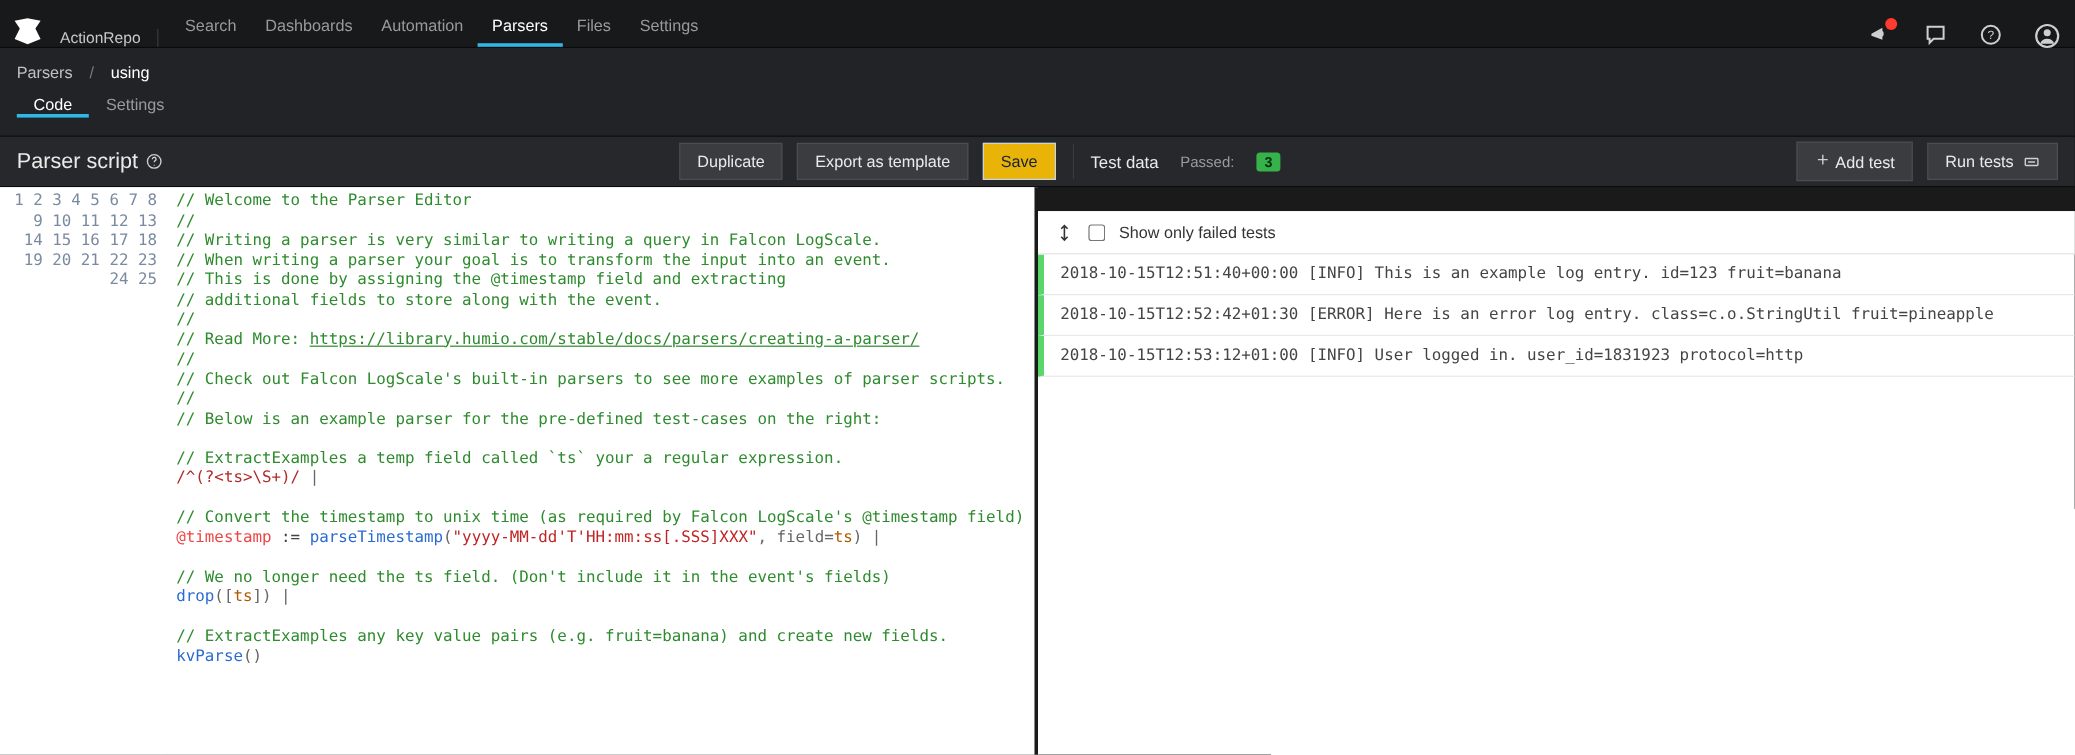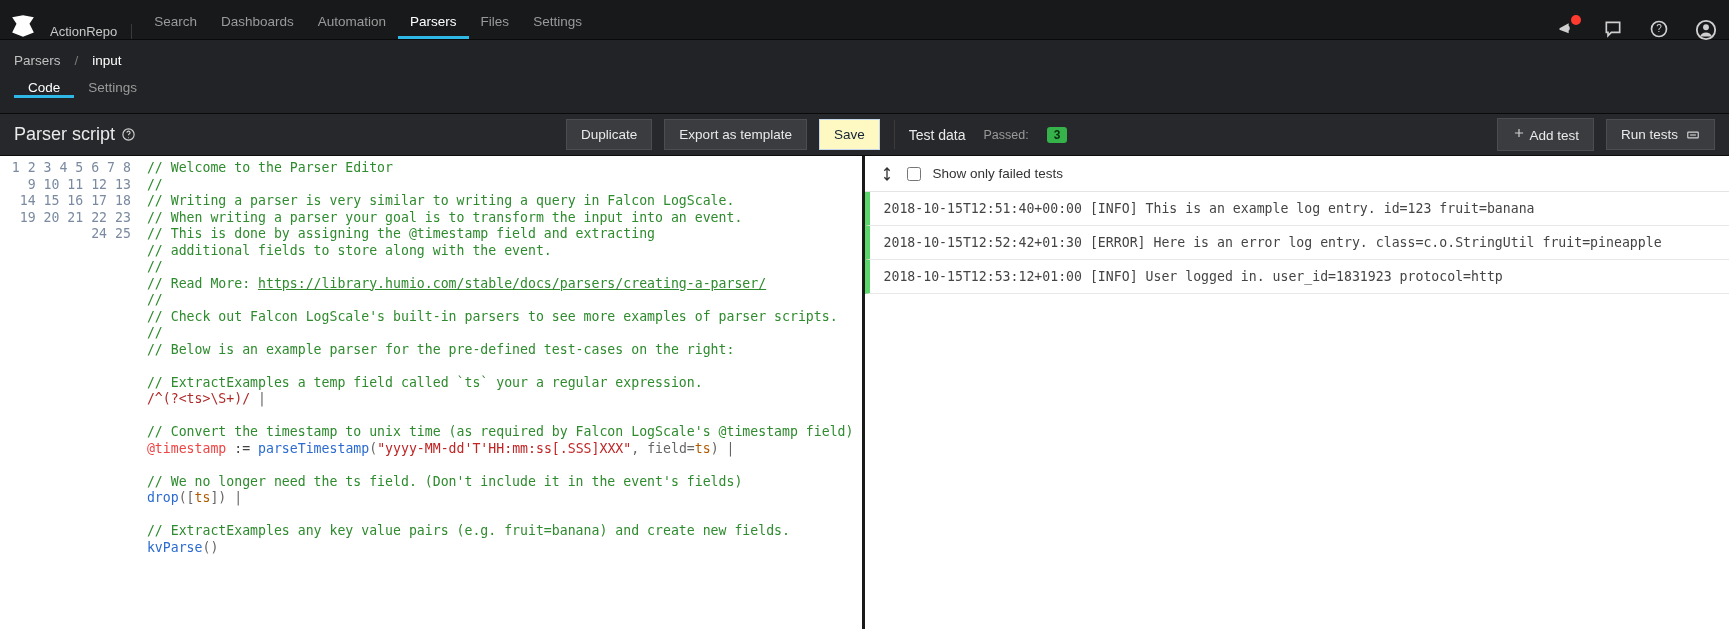--- a/index.html
+++ b/index.html
@@ -22,21 +22,21 @@
 
   .sub-tabs { height: 34px; background: #222326; display: flex; align-items: flex-start; padding: 0 14px; border-bottom: 1px solid #0a0a0a; }
   .sub-tab { display: flex; align-items: center; padding: 0 14px; font-size: 13.5px; color: #9a9a9a; cursor: pointer; }
   .sub-tab.active { color: #fff; border-bottom: 3px solid #2fb7e6; }
 
   .toolbar-bar { height: 42px; background: #26282b; display: flex; align-items: center; padding: 0 14px; gap: 12px; border-bottom: 1px solid #0c0c0c; }
   .toolbar-label { font-size: 18px; color: #eaeaea; display:flex; align-items:center; gap:6px;}
   .help-circle { width: 15px; height: 15px; stroke: #cfcfcf; fill:none; stroke-width:1.8; }
   .toolbar-spacer { flex: 1; }
   .btn { background: #3a3c40; border: 1px solid #4b4d51; border-radius: 0; color: #eaeaea; font-size: 13.5px; padding: 7px 14px; cursor: pointer; }
-  .btn.save { background: #fef9c3; color: #132236; border-color: #c5d6e8; }
+  .btn.save { background: #eab308; color: #132236; border-color: #c5d6e8; }
   .btn.run { display:flex; align-items:center; gap:8px;}
   .btn .kbd-icon, .btn .plus-icon { width:14px; height:14px; fill:none; stroke:#cfcfcf; stroke-width:2;}
 
   .divider-v { width: 1px; align-self: stretch; background: #3a3a3a; margin: 6px 2px; }
   .test-label { font-size: 14px; color: #eaeaea; margin-right: 6px;}
   .passed-label { font-size: 12.5px; color: #9a9a9a; margin-right: 6px;}
   .passed-badge { background: #36b24a; color:#062e10; font-size:12px; padding:1px 7px; border-radius:3px; font-weight:600; }
 
   .content-row { display: flex; height: calc(629px - 40px - 40px - 34px - 42px); }
   .editor-pane { flex: 1 1 50%; background: #ffffff; display: flex; font-family: Menlo, Consolas, monospace; font-size: 13.2px; line-height: 16.5px; border-right: 3px solid #1a1a1a; overflow: hidden;}
@@ -45,21 +45,21 @@
   .c-comment { color: #2e8b2e; }
   .c-link { color: #2e8b2e; text-decoration: underline; }
   .c-regex { color: #b02a2a; }
   .c-op { color: #666; }
   .c-field { color: #ef4444; }
   .c-assign { color: #444; }
   .c-func { color: #2b6bd1; }
   .c-string { color: #c02424; }
   .c-arg { color: #b05a00; }
 
-  .test-pane { flex: 1 1 50%; background: #ffffff; display: flex; flex-direction: column; }
+  .test-pane { flex: 1 1 50%; background: #ffffff; display: flex; flex-direction: column; margin-top: 20px; }
   .test-controls { height: 36px; background:#fff; display:flex; align-items:center; padding:0 14px; gap:12px; border-bottom:1px solid #e4e4e4; font-size:13.5px; color:#333;}
   .expand-icon { width:16px; height:16px; stroke:#333; fill:none; stroke-width:2;}
   .test-checkbox { width:14px; height:14px; }
   .test-list { flex:1; overflow:auto; }
   .test-row { font-family: Menlo, Consolas, monospace; font-size:13.2px; color:#444; padding:9px 14px; border-bottom:1px solid #e8e8e8; border-left: 5px solid #5ad66b; white-space:nowrap; overflow:hidden; text-overflow:ellipsis;}
 </style>
 </head>
 <body>
 
 <div class="topbar">
@@ -100,21 +100,21 @@
           <circle cx="12" cy="9" r="3.2" fill="#cfcfcf"></circle>
           <path d="M5.5 19 a7 7 0 0 1 13 0" fill="#cfcfcf"></path>
         </svg>
     </span>
   </div>
 </div>
 
 <div class="breadcrumb-bar">
   <span class="breadcrumb-link">Parsers</span>
   <span class="breadcrumb-sep">/</span>
-  <span class="breadcrumb-current">input</span>
+  <span class="breadcrumb-current">using</span>
 </div>
 
 <div class="sub-tabs" id="subtabs">
     <div class="sub-tab active">Code</div>
     <div class="sub-tab">Settings</div>
   </div>
 
 <div class="toolbar-bar">
   <div class="toolbar-label">
     <span>Parser script</span>

